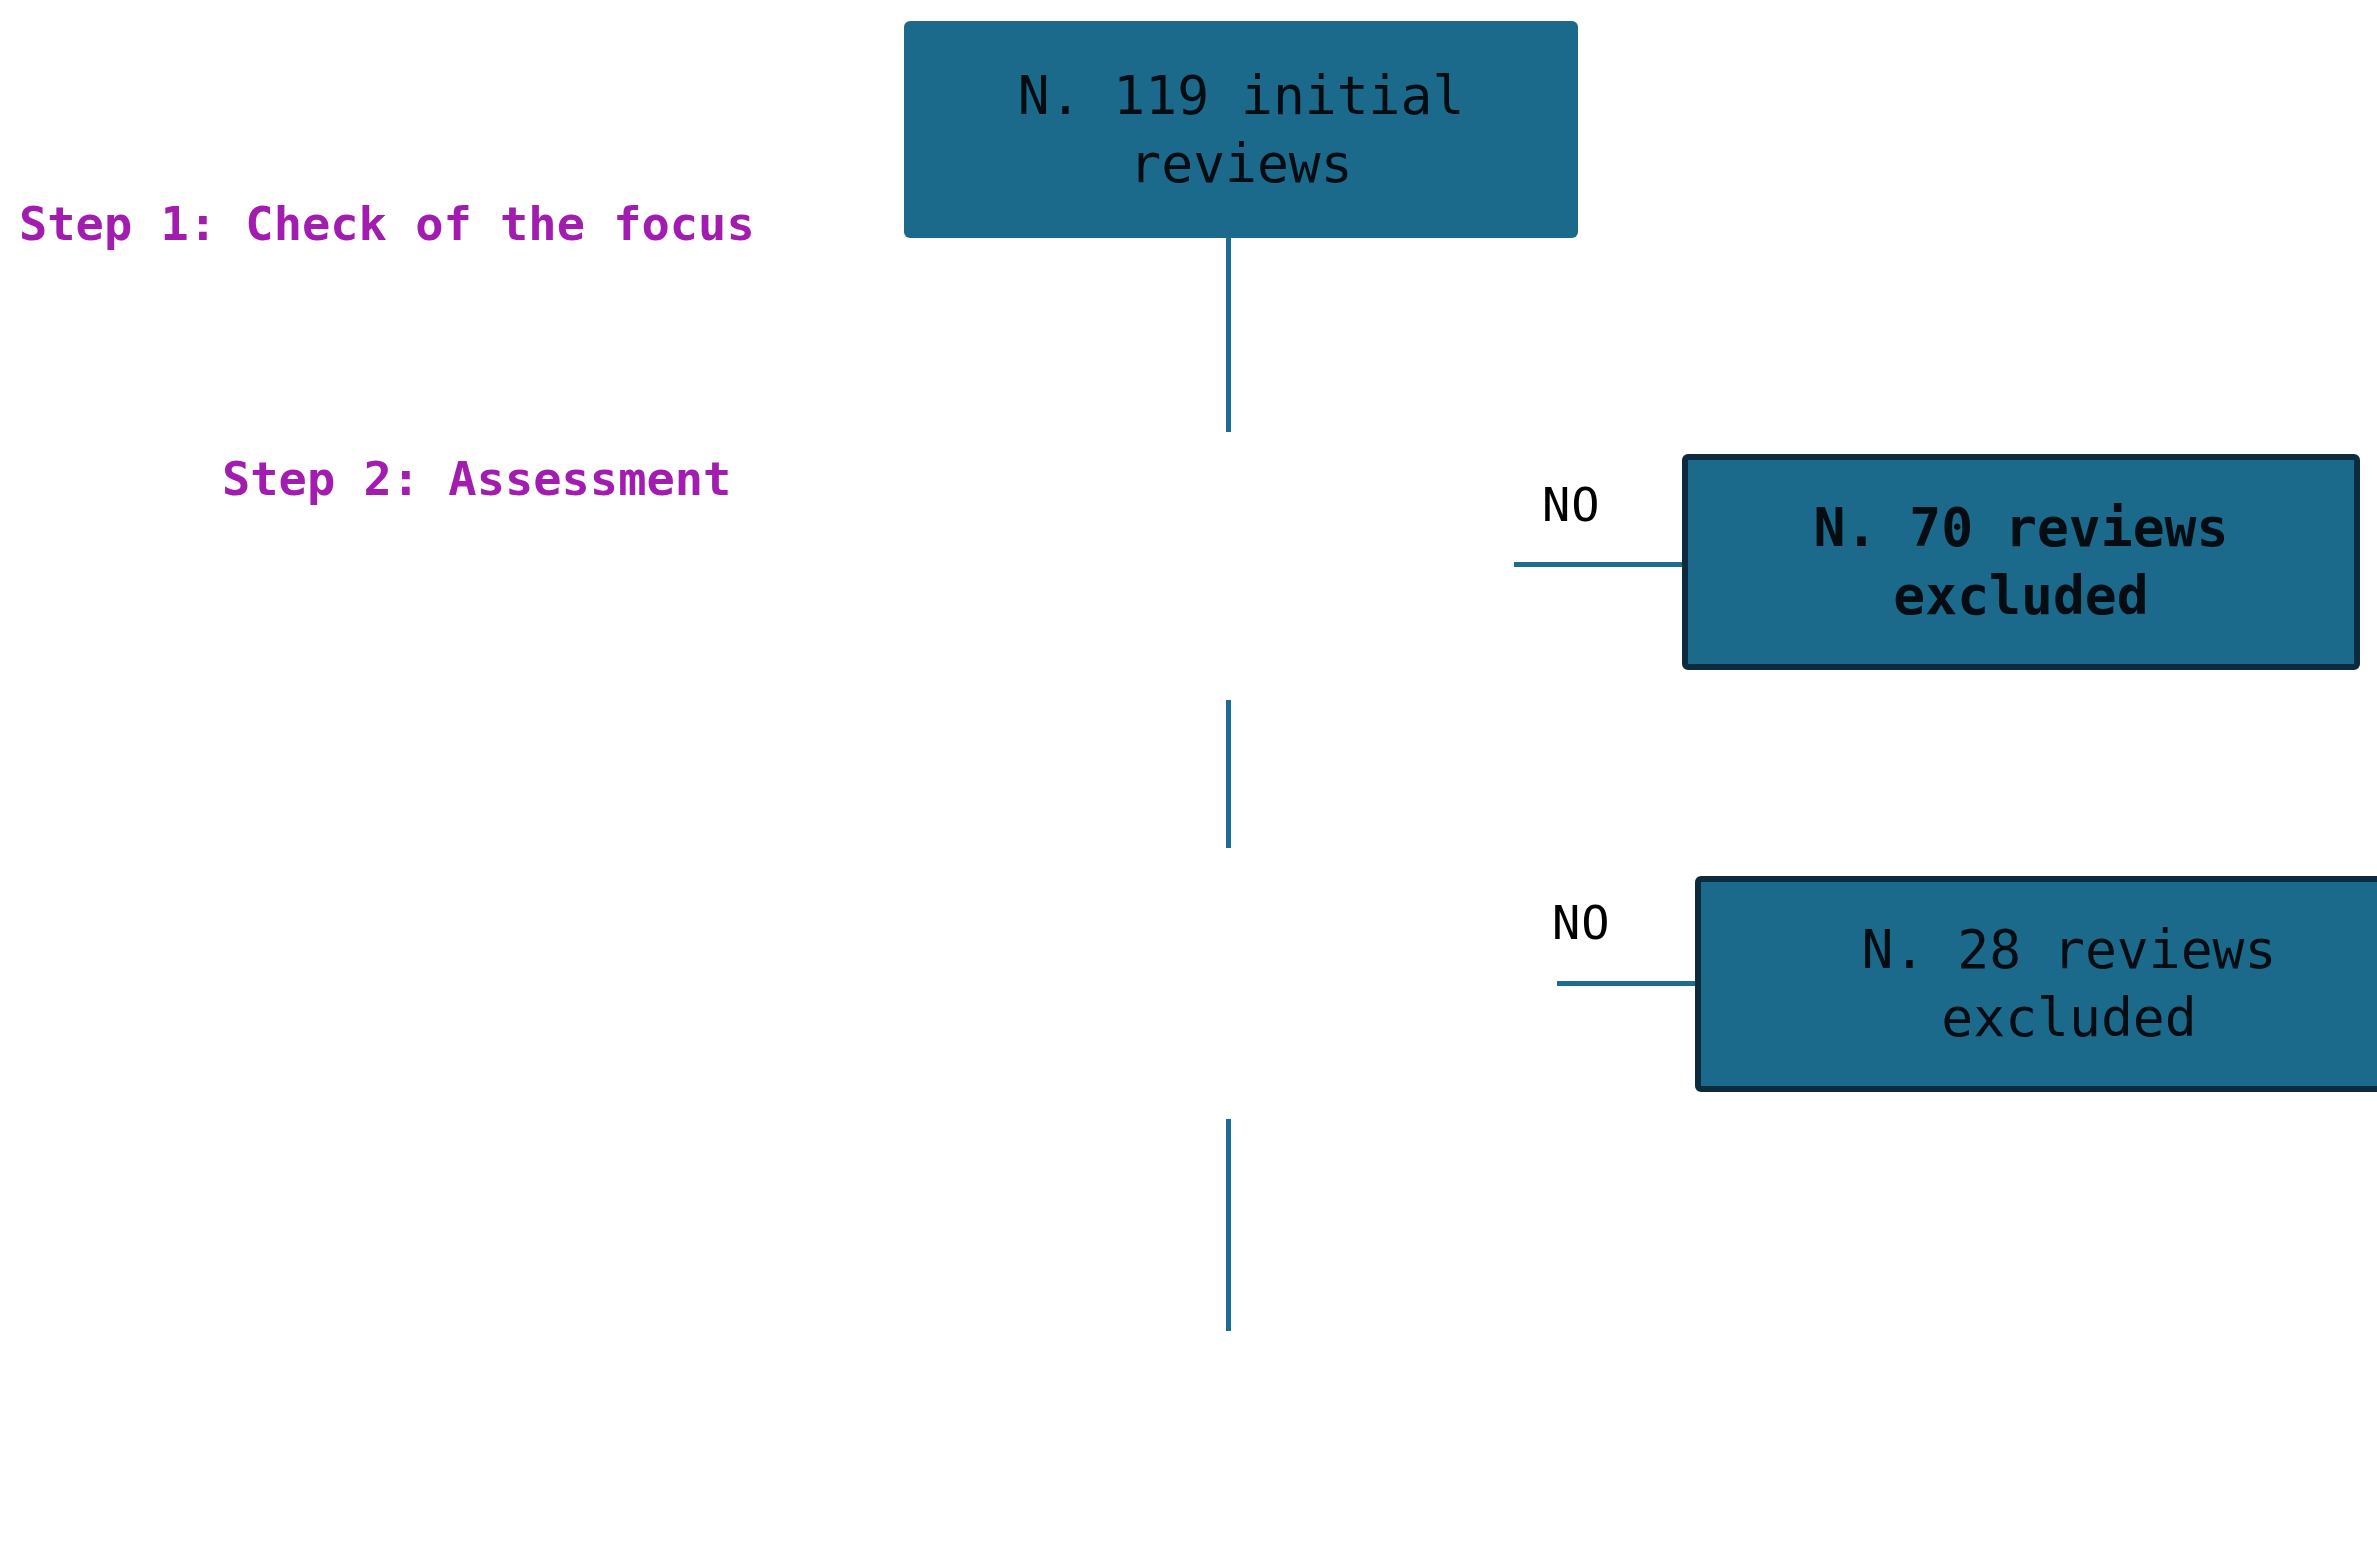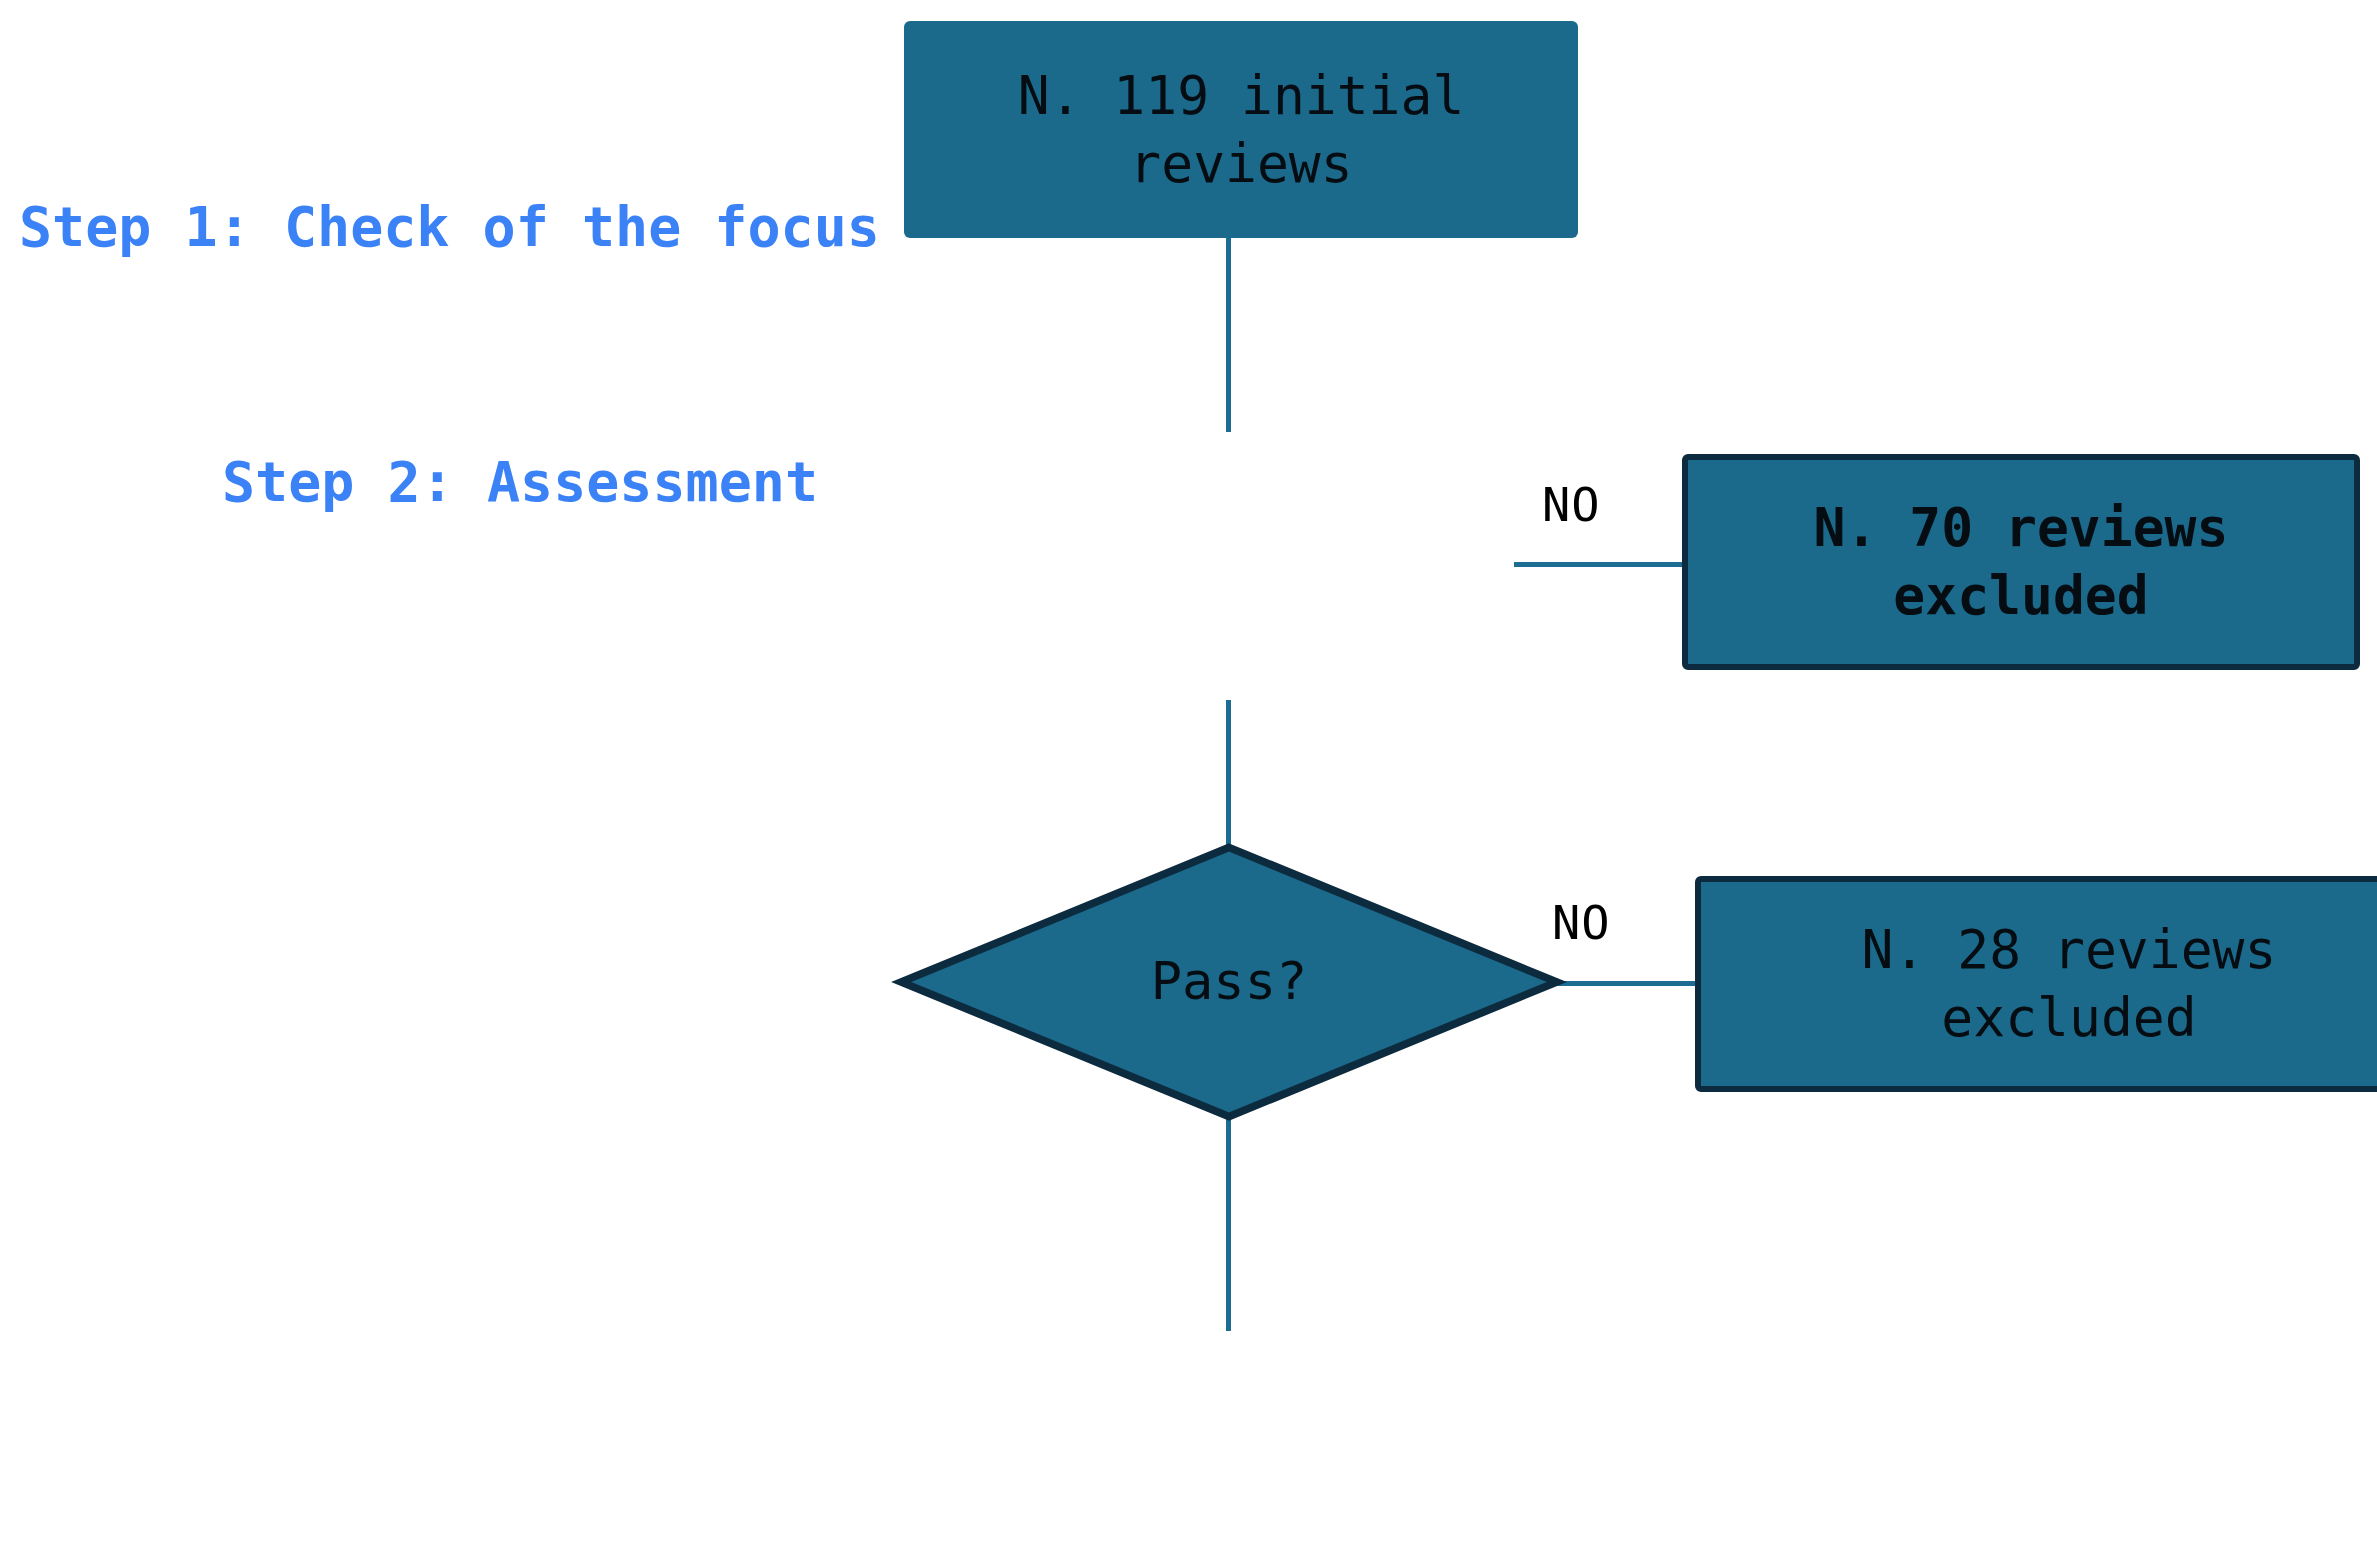--- a/index.html
+++ b/index.html
@@ -89,24 +89,24 @@
     font-family: "DejaVu Sans Mono", "Liberation Mono", monospace;
     font-weight: normal;
     font-size: 47px;
     line-height: 1;
     letter-spacing: 0.9px;
   }
 
   
   .step-label {
     position: absolute;
-    color: #3b82f6;
+    color: #a21caf;
     font-family: "DejaVu Sans Mono", "Liberation Mono", monospace;
     font-weight: bold;
-    font-size: 55px;
+    font-size: 47px;
     line-height: 1;
     white-space: pre;
   }
 </style>
 </head>
 <body>
 
 <div id="canvas">
 
   <div class="step-label" style="left:19px; top:200px;">Step 1: Check of the focus</div>
@@ -129,26 +129,20 @@
   </div>
 
 
   <div class="edge-label" style="left:1542px; top:481px;">NO</div>
 
   <div class="proc-box bordered" style="left:1682px; top:454px; width:678px; height:216px;font-weight:bold;">
     <span class="inner">N. 70 reviews
 excluded</span>
   </div>
 
-  <div class="diamond-wrap" style="left:897px; top:843px; width:664px; height:278px;">
-    <svg width="664" height="278" viewBox="0 0 770 322">
-      <polygon points="385,5 765,161 385,317 5,161" fill="#1b6a8c" stroke="#0d2b3e" stroke-width="9" stroke-linejoin="miter"></polygon>
-    </svg>
-    <div class="diamond-label">Pass?</div>
-  </div>
 
   <div class="edge-label" style="left:1552px; top:899px;">NO</div>
 
   <div class="proc-box bordered" style="left:1695px; top:876px; width:748px; height:216px;">
     <span class="inner">N. 28 reviews
 excluded</span>
   </div>
 
 
 </div>

